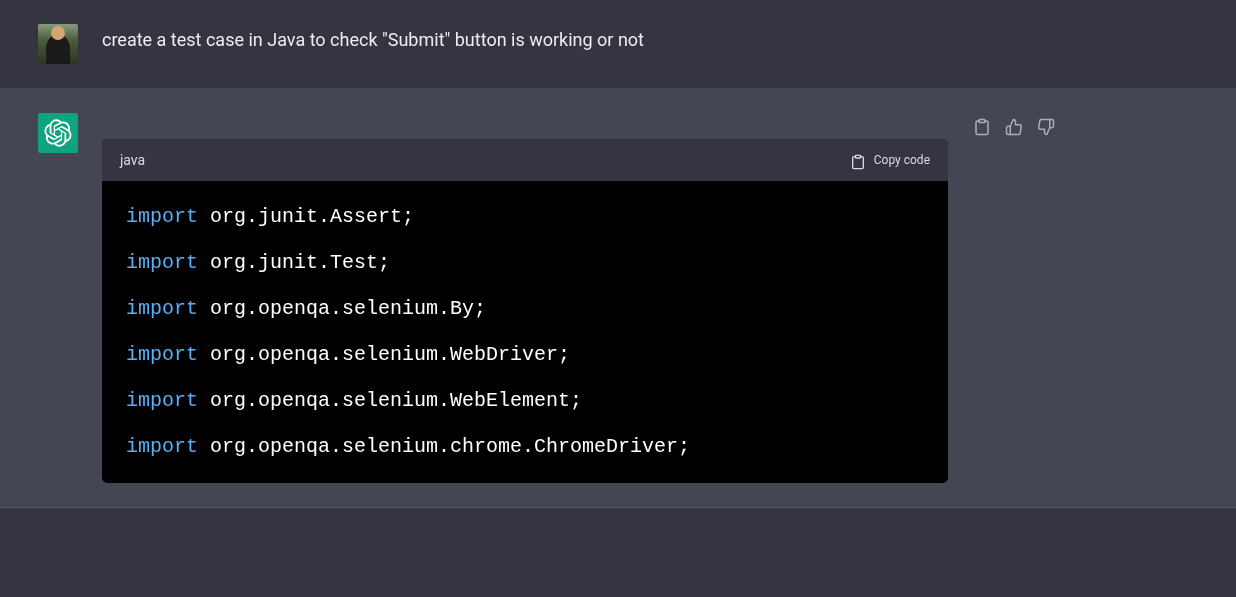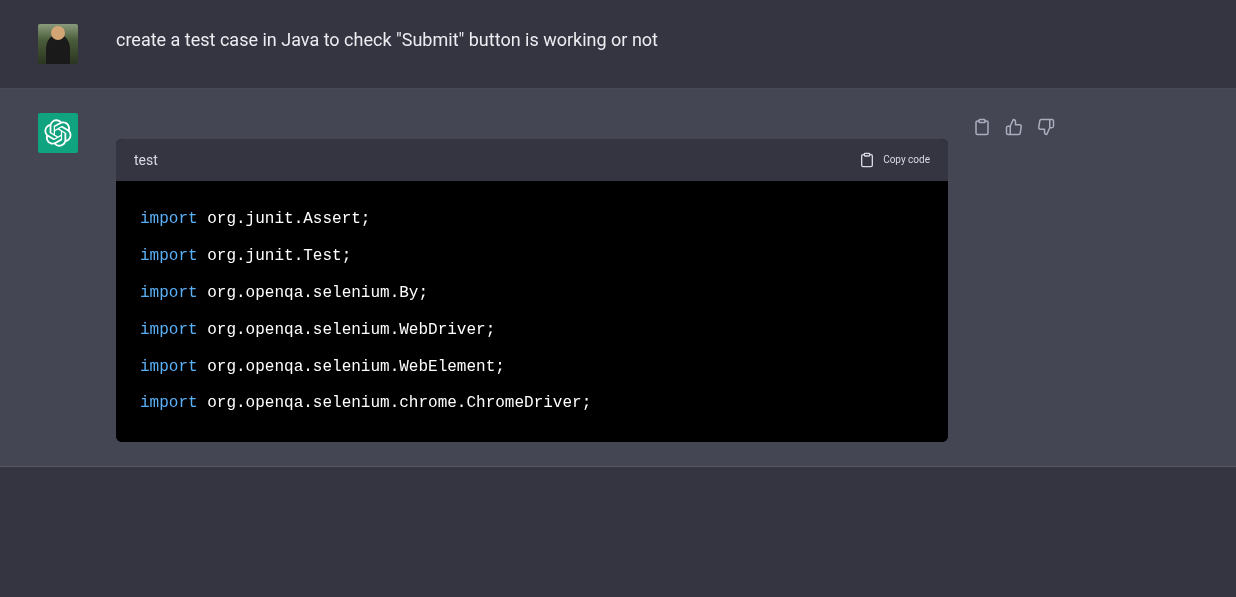--- a/index.html
+++ b/index.html
@@ -76,21 +76,20 @@
       border-radius: 50%;
     }
     .assistant-avatar {
       background-color: #10a37f;
     }
     .message-content {
       flex: 1;
       font-size: 18px;
       line-height: 1.6;
       padding-top: 2px;
-      margin-left: 14px;
     }
     .message-text {
       color: #ececf1;
     }
     .actions {
       display: flex;
       gap: 12px;
       align-items: flex-start;
       padding-top: 4px;
     }
@@ -117,34 +116,34 @@
       display: flex;
       justify-content: space-between;
       align-items: center;
       background-color: #343541;
       padding: 10px 18px;
       font-size: 14px;
       color: #d9d9e3;
     }
     .copy-code-btn {
       display: flex;
-      align-items: flex-start;
+      align-items: flex-end;
       gap: 8px;
       cursor: pointer;
       color: #d9d9e3;
-      font-size: 10px;
+      font-size: 12px;
     }
     .copy-code-btn svg {
       width: 16px;
       height: 16px;
     }
     .code-content {
-      padding: 20px 24px;
+      padding: 13px 24px;
       font-family: "Consolas", "Monaco", "Courier New", monospace;
-      font-size: 16px;
+      font-size: 20px;
       line-height: 2.3;
       background-color: #000000;
       color: #ffffff;
       white-space: pre;
     }
     .keyword {
       color: #5ab0f7;
     }
     .plain {
       color: #ffffff;
@@ -170,21 +169,21 @@
   <div class="message-inner">
     <div class="avatar assistant-avatar">
       <svg width="28" height="28" viewBox="0 0 41 41" fill="none" xmlns="http://www.w3.org/2000/svg">
         <path d="M37.5324 16.8707C37.9808 15.5241 38.1363 14.0974 37.9886 12.6859C37.8409 11.2744 37.3934 9.91076 36.676 8.68622C35.6126 6.83404 33.9882 5.3676 32.0373 4.4985C30.0864 3.62941 27.9098 3.40259 25.8215 3.85078C24.8796 2.7893 23.7219 1.94125 22.4257 1.36341C21.1295 0.785575 19.7249 0.491269 18.3058 0.500197C16.1708 0.495044 14.0893 1.16803 12.3614 2.42214C10.6335 3.67624 9.34853 5.44666 8.6917 7.47815C7.30085 7.76286 5.98686 8.3414 4.8377 9.17505C3.68854 10.0087 2.73073 11.0782 2.02839 12.312C0.956464 14.1591 0.498905 16.2988 0.721698 18.4228C0.944492 20.5467 1.83612 22.5449 3.268 24.1293C2.81966 25.4759 2.66413 26.9026 2.81182 28.3141C2.95951 29.7256 3.40701 31.0892 4.12437 32.3138C5.18791 34.1659 6.8123 35.6322 8.76321 36.5013C10.7141 37.3704 12.8907 37.5973 14.9789 37.1492C15.9208 38.2107 17.0786 39.0587 18.3747 39.6366C19.6709 40.2144 21.0755 40.5087 22.4946 40.4998C24.6307 40.5054 26.7133 39.8321 28.4418 38.5772C30.1704 37.3223 31.4556 35.5506 32.1119 33.5179C33.5027 33.2332 34.8167 32.6547 35.9659 31.821C37.115 30.9874 38.0728 29.9178 38.7752 28.684C39.8458 26.8371 40.3023 24.6979 40.0789 22.5748C39.8556 20.4517 38.9639 18.4544 37.5324 16.8707ZM22.4978 37.8849C20.7443 37.8874 19.0459 37.2733 17.6994 36.1501C17.7601 36.117 17.8666 36.0586 17.936 36.0161L25.9004 31.4156C26.1003 31.3019 26.2663 31.137 26.3813 30.9378C26.4964 30.7386 26.5563 30.5124 26.5549 30.2825V19.0542L29.9213 20.998C29.9389 21.0068 29.9541 21.0198 29.9656 21.0359C29.977 21.052 29.9842 21.0707 29.9867 21.0902V30.3889C29.9842 32.375 29.1946 34.2791 27.7909 35.6841C26.3872 37.0892 24.4838 37.8806 22.4978 37.8849ZM6.39227 31.0064C5.51397 29.4888 5.19742 27.7107 5.49804 25.9832C5.55718 26.0187 5.66048 26.0818 5.73461 26.1244L13.699 30.7248C13.8975 30.8408 14.1233 30.902 14.3532 30.902C14.583 30.902 14.8088 30.8408 15.0073 30.7248L24.731 25.1103V28.9979C24.7321 29.0177 24.7283 29.0376 24.7199 29.0556C24.7115 29.0736 24.6988 29.0893 24.6829 29.1012L16.6317 33.7497C14.9096 34.7416 12.8643 35.0097 10.9447 34.4954C9.02506 33.9811 7.38785 32.7263 6.39227 31.0064ZM4.29707 13.6194C5.17156 12.0998 6.55279 10.9364 8.19885 10.3327C8.19885 10.4013 8.19491 10.5228 8.19491 10.6071V19.808C8.19351 20.0378 8.25334 20.2638 8.36823 20.4629C8.48312 20.6619 8.64893 20.8267 8.84863 20.9404L18.5723 26.5542L15.206 28.4979C15.1894 28.5089 15.1703 28.5155 15.1505 28.5173C15.1307 28.5191 15.1107 28.516 15.0924 28.5082L7.04046 23.8557C5.32135 22.8601 4.06716 21.2235 3.55289 19.3046C3.03862 17.3858 3.30624 15.3413 4.29707 13.6194ZM31.955 20.0556L22.2312 14.4411L25.5976 12.4981C25.6142 12.4872 25.6333 12.4805 25.6531 12.4787C25.6729 12.4769 25.6928 12.4801 25.7111 12.4879L33.7631 17.1364C34.9967 17.849 36.0017 18.8982 36.6606 20.1613C37.3194 21.4244 37.6047 22.849 37.4832 24.2684C37.3617 25.6878 36.8382 27.0432 35.9743 28.1759C35.1103 29.3086 33.9415 30.1717 32.6047 30.6641C32.6047 30.5947 32.6047 30.4733 32.6047 30.3889V21.188C32.6066 20.9586 32.5474 20.7328 32.4332 20.5338C32.319 20.3348 32.154 20.1698 31.955 20.0556ZM35.3055 15.0128C35.2464 14.9765 35.1431 14.9142 35.069 14.8717L27.1045 10.2712C26.906 10.1554 26.6803 10.0943 26.4504 10.0943C26.2206 10.0943 25.9948 10.1554 25.7963 10.2712L16.0726 15.8858V11.9982C16.0715 11.9783 16.0753 11.9585 16.0837 11.9405C16.0921 11.9225 16.1048 11.9068 16.1207 11.8949L24.1719 7.25025C25.4053 6.53903 26.8158 6.19376 28.2383 6.25482C29.6608 6.31589 31.0364 6.78077 32.2044 7.59508C33.3723 8.40939 34.2842 9.53945 34.8334 10.8531C35.3826 12.1667 35.5464 13.6095 35.3055 15.0128ZM14.2424 21.9419L10.8752 19.9981C10.8576 19.9893 10.8423 19.9763 10.8309 19.9602C10.8195 19.9441 10.8122 19.9254 10.8098 19.9058V10.6071C10.8107 9.18295 11.2173 7.78848 11.9819 6.58696C12.7466 5.38544 13.8377 4.42659 15.1275 3.82264C16.4173 3.21869 17.8524 2.99464 19.2649 3.1767C20.6775 3.35876 22.0089 3.93941 23.1034 4.85067C23.0427 4.88379 22.937 4.94215 22.8668 4.98473L14.9024 9.58517C14.7025 9.69878 14.5366 9.86356 14.4215 10.0626C14.3065 10.2616 14.2466 10.4877 14.2479 10.7175L14.2424 21.9419ZM16.071 17.9991L20.4018 15.4978L24.7325 17.9975V22.9985L20.4018 25.4983L16.071 22.9985V17.9991Z" fill="white"></path>
       </svg>
     </div>
     <div class="message-content">
 
       <div class="code-block-wrapper">
         <div class="code-header">
-          <span>test</span>
+          <span>java</span>
           <div class="copy-code-btn">
             <svg stroke="currentColor" fill="none" stroke-width="2" viewBox="0 0 24 24" stroke-linecap="round" stroke-linejoin="round">
               <path d="M16 4h2a2 2 0 0 1 2 2v14a2 2 0 0 1-2 2H6a2 2 0 0 1-2-2V6a2 2 0 0 1 2-2h2"></path>
               <rect x="8" y="2" width="8" height="4" rx="1" ry="1"></rect>
             </svg>
             <span>Copy code</span>
           </div>
         </div>
         <div class="code-content" id="code-lines"><span class="keyword">import</span><span class="plain"> org.junit.Assert;</span>
 <span class="keyword">import</span><span class="plain"> org.junit.Test;</span>

